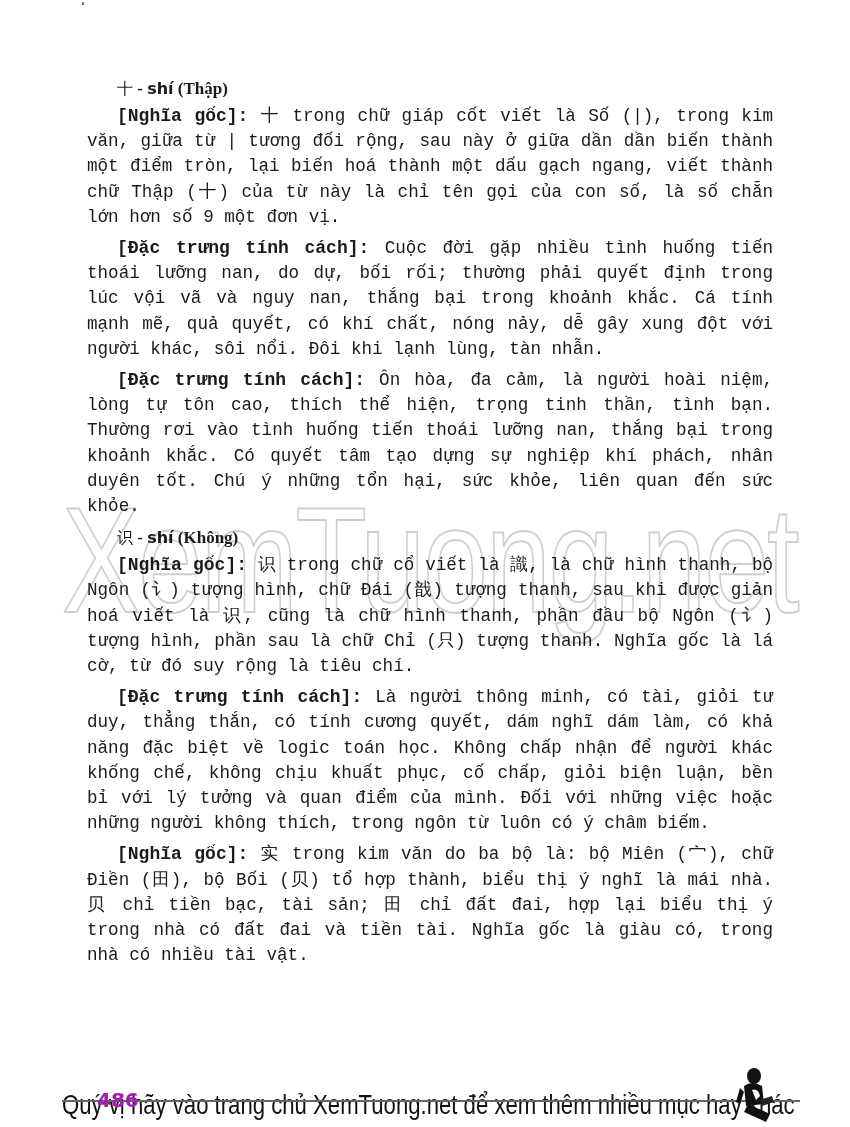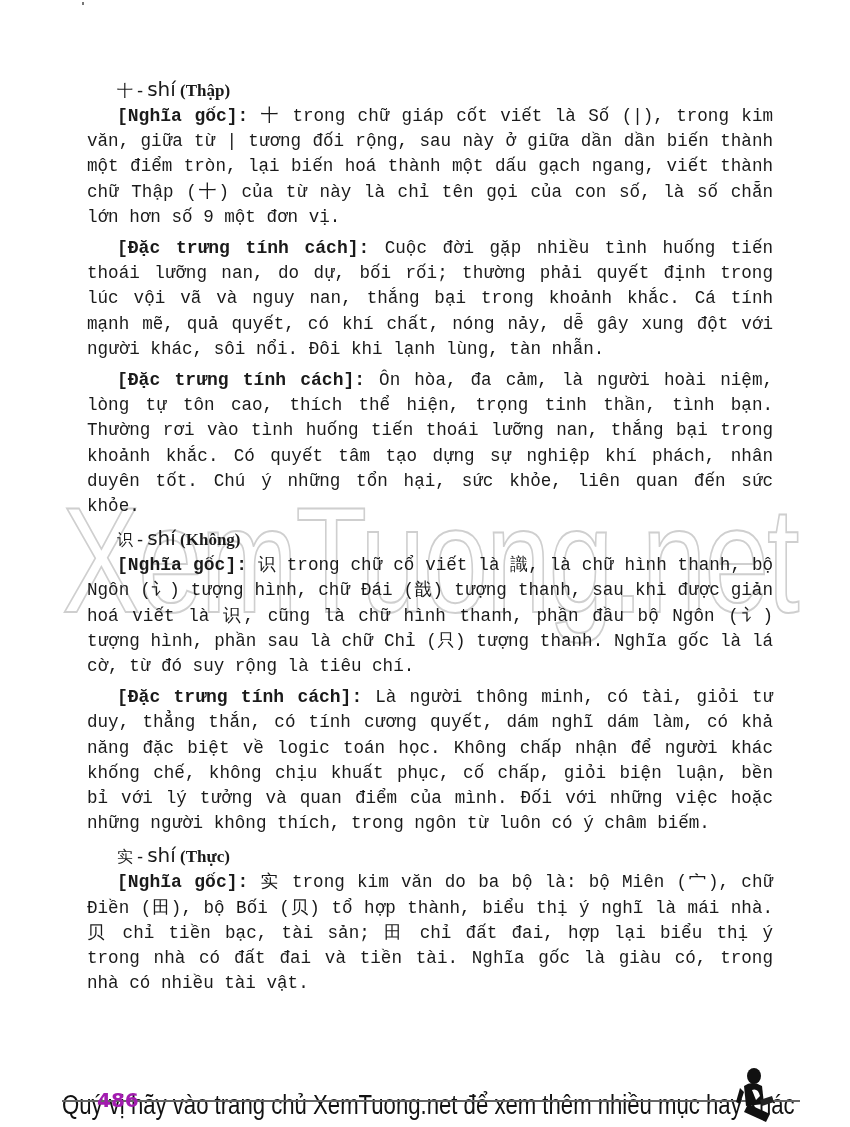--- a/index.html
+++ b/index.html
@@ -30,22 +30,22 @@
       padding-left: 30px;
       white-space: nowrap;
     }
     .entry-heading .hanzi {
       font-family: "DejaVu Sans", sans-serif;
       font-weight: normal;
       font-size: 16px;
     }
     .entry-heading .pinyin {
       font-family: "DejaVu Sans", sans-serif;
-      font-weight: normal;
-      font-size: 20px;
+      font-weight: bold;
+      font-size: 16px;
     }
     .para {
       font-family: Liberation Mono, monospace;
       font-size: 17.6px;
       line-height: 25.2px;
       text-align: justify;
       text-indent: 30px;
       margin: 0 0 6px 0;
     }
     .para .label {
@@ -141,24 +141,20 @@
   <section>
     <div class="entry-heading">
       <span class="hanzi">识</span><span> - </span><span class="pinyin">shí</span>
       <span>(Không)</span>
     </div>
     <p class="para"><span class="label">[Nghĩa gốc]:</span><span> 识 trong chữ cổ viết là 識, là chữ hình thanh, bộ Ngôn (讠) tượng hình, chữ Đái (戠) tượng thanh, sau khi được giản hoá viết là 识, cũng là chữ hình thanh, phần đầu bộ Ngôn (讠) tượng hình, phần sau là chữ Chỉ (只) tượng thanh. Nghĩa gốc là lá cờ, từ đó suy rộng là tiêu chí.</span></p>
     <p class="para"><span class="label">[Đặc trưng tính cách]:</span><span> Là người thông minh, có tài, giỏi tư duy, thẳng thắn, có tính cương quyết, dám nghĩ dám làm, có khả năng đặc biệt về logic toán học. Không chấp nhận để người khác khống chế, không chịu khuất phục, cố chấp, giỏi biện luận, bền bỉ với lý tưởng và quan điểm của mình. Đối với những việc hoặc những người không thích, trong ngôn từ luôn có ý châm biếm.</span></p>
   </section>
 
   <section>
-    <div class="entry-heading">
-      <span class="hanzi">实</span><span> - </span><span class="pinyin">shí</span>
-      <span>(Thực)</span>
-    </div>
     <p class="para"><span class="label">[Nghĩa gốc]:</span><span> 实 trong kim văn do ba bộ là: bộ Miên (宀), chữ Điền (田), bộ Bối (贝) tổ hợp thành, biểu thị ý nghĩ là mái nhà. 贝 chỉ tiền bạc, tài sản; 田 chỉ đất đai, hợp lại biểu thị ý trong nhà có đất đai và tiền tài. Nghĩa gốc là giàu có, trong nhà có nhiều tài vật.</span></p>
   </section>
 
 </main>
 
 <a class="footer-banner">Quý vị hãy vào trang chủ XemTuong.net để xem thêm nhiều mục hay khác</a>
 <div class="footer-strike"></div>
 <div class="page-number">486</div>
 
 <svg class="figure-icon" viewBox="0 0 46 58" xmlns="http://www.w3.org/2000/svg">

